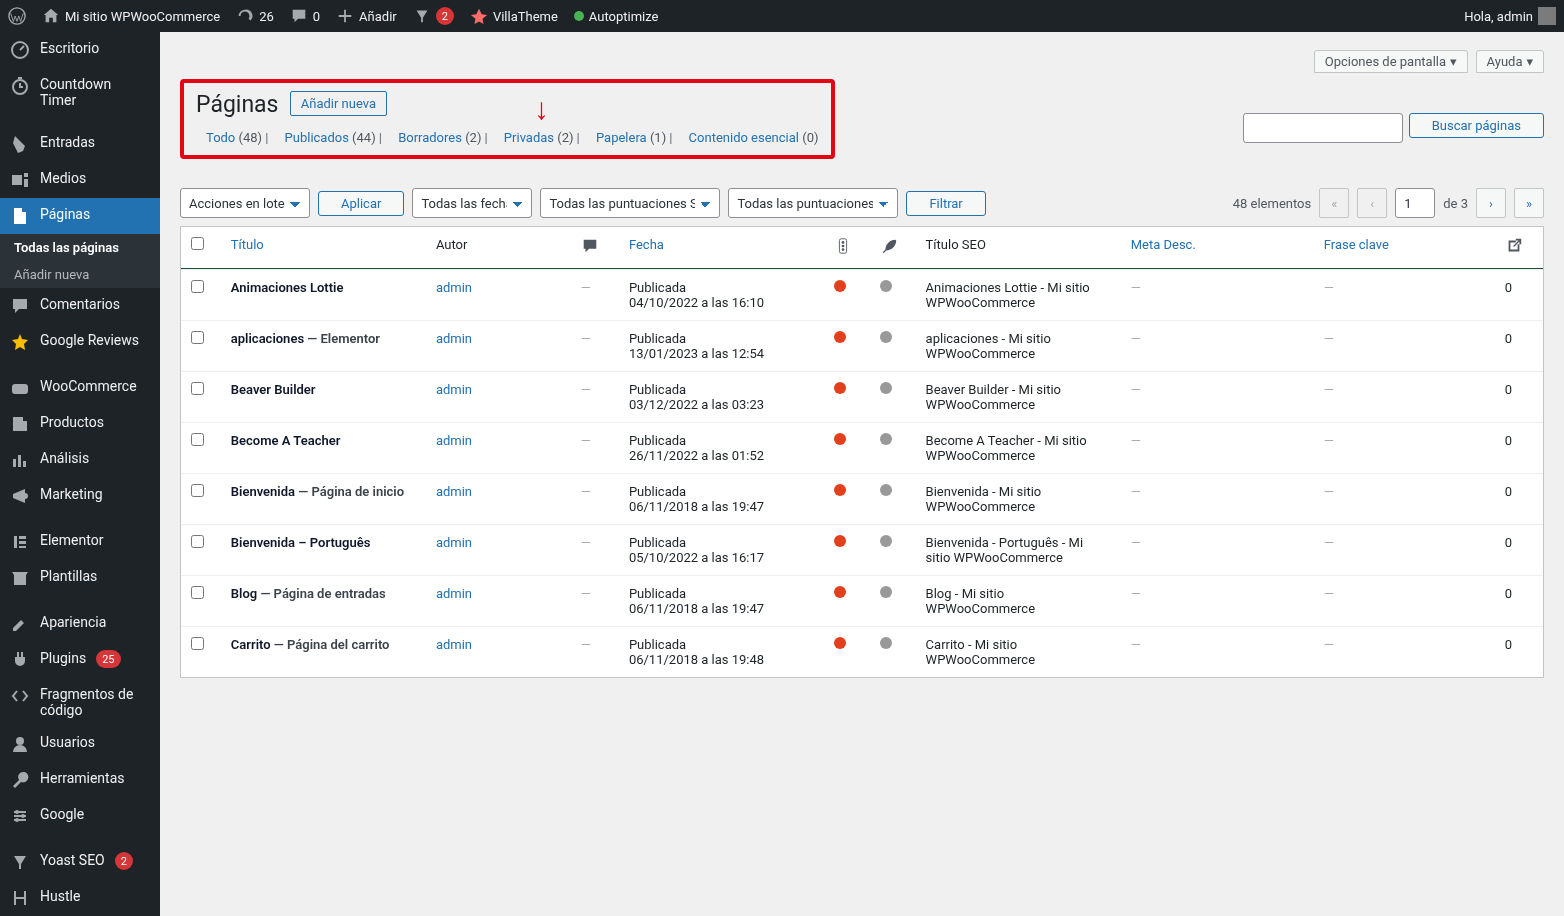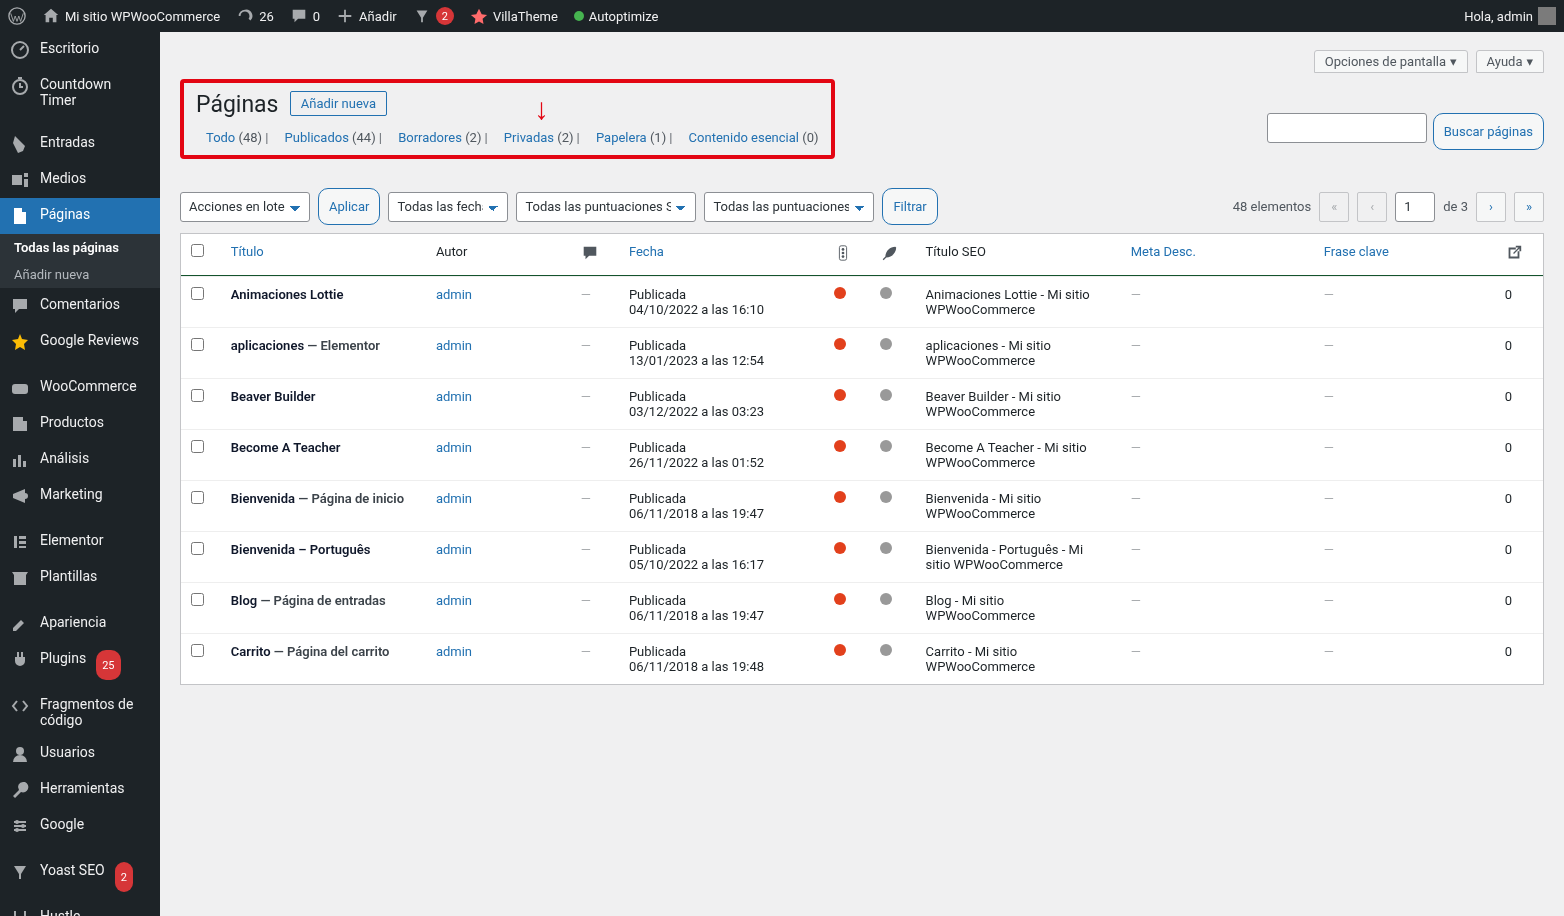--- a/index.html
+++ b/index.html
@@ -18,21 +18,21 @@
 
 #adminmenu { position:fixed; top:32px; left:0; bottom:0; width:160px; background:#1d2327; color:#f0f0f1; overflow-y:auto; }
 #adminmenu .menu-item { display:flex; align-items:flex-start; padding:8px 10px; color:#f0f0f1; font-size:14px; gap:10px; cursor:pointer; }
 #adminmenu .menu-item svg { width:20px; height:20px; fill:#a7aaad; flex-shrink:0; }
 #adminmenu .menu-item.current { background:#2271b1; color:#fff; position:relative; }
 #adminmenu .menu-item.current::after { content:''; position:absolute; right:-8px; top:50%; transform:translateY(-50%); border:8px solid transparent; border-right-color:#f0f0f1; }
 #adminmenu .menu-item.current svg { fill:#fff; }
 #adminmenu .submenu { background:#2c3338; }
 #adminmenu .submenu .sub-item { padding:6px 12px 6px 14px; color:#b4b9be; font-size:13px; cursor:pointer; }
 #adminmenu .submenu .sub-item.current { color:#fff; font-weight:600; }
-.count-badge { background:#d63638; color:#fff; border-radius:10px; padding:1px 6px; font-size:11px; display:inline-flex; align-items:center; justify-content:center; min-width:18px; height:30px; }
+.count-badge { background:#d63638; color:#fff; border-radius:10px; padding:1px 6px; font-size:11px; display:inline-flex; align-items:center; justify-content:center; min-width:18px; height:18px; }
 
 
 #wpbody { margin-left:160px; padding:0; }
 .wrap { padding:10px 20px 20px; }
 .head-row { display:flex; justify-content:flex-end; gap:8px; padding:8px 0 0 0; }
 .screen-btn { background:#f6f7f7; border:1px solid #c3c4c7; padding:3px 10px; color:#50575e; font-size:13px; display:flex; align-items:center; gap:4px; cursor:pointer; border-top-left-radius:3px; border-top-right-radius:3px; }
 
 .highlight-box { border:4px solid #e30613; border-radius:4px; padding:8px 12px 10px; margin-top:6px; display:inline-block; min-width:620px; position:relative; }
 .highlight-box .arrow { position:absolute; left:350px; top:8px; color:#e30613; font-size:30px; font-weight:bold; }
 h1.page-title { font-size:23px; font-weight:400; display:inline-block; margin-right:8px; }
@@ -40,21 +40,21 @@
 
 .subsubsub { margin:12px 0 0; font-size:13px; color:#646970; }
 .subsubsub a { color:#2271b1;margin-left:10px; }
 .subsubsub .sep { color:#646970; margin:0 3px; }
 .subsubsub .count { color:#50575e; }
 
 .tablenav { display:flex; align-items:center; justify-content:space-between; margin:29px 0 8px; gap:10px; flex-wrap:wrap; }
 .tablenav .left-actions, .tablenav .right-actions { display:flex; align-items:center; gap:8px; }
 select, input[type=text] { border:1px solid #8c8f94; border-radius:3px; padding:0 24px 0 8px; height:30px; font-size:13px; background:#fff; color:#2c3338; }
 select { appearance:none; background-image:linear-gradient(45deg,transparent 50%,#2271b1 50%),linear-gradient(135deg,#2271b1 50%,transparent 50%); background-position:calc(100% - 14px) 13px,calc(100% - 9px) 13px; background-size:5px 5px; background-repeat:no-repeat; }
-.button { border:1px solid #2271b1; color:#2271b1; background:#f6f7f7; padding:0 10px; height:37px; border-radius:10px; cursor:pointer; font-size:13px; }
+.button { border:1px solid #2271b1; color:#2271b1; background:#f6f7f7; padding:0 22px; height:25px; border-radius:3px; cursor:pointer; font-size:13px; }
 .search-row { display:flex; justify-content:flex-end; gap:6px; margin-top:-4px; margin-bottom:6px;}
 .search-row input { width:160px; }
 
 .pagenav { display:flex; align-items:center; gap:4px; font-size:13px; color:#50575e; }
 .pagenav .pg-btn { border:1px solid #c3c4c7; background:#f6f7f7; width:30px; height:30px; display:flex; align-items:center; justify-content:center; border-radius:2px; cursor:pointer; color:#2271b1; }
 .pagenav .pg-btn.disabled { color:#a7aaad; cursor:default; background:#f0f0f1; }
 .pagenav input { width:40px; text-align:center; }
 
 
 table.wp-list { width:100%; border-spacing:0; background:#fff; border:1px solid #c3c4c7; }

